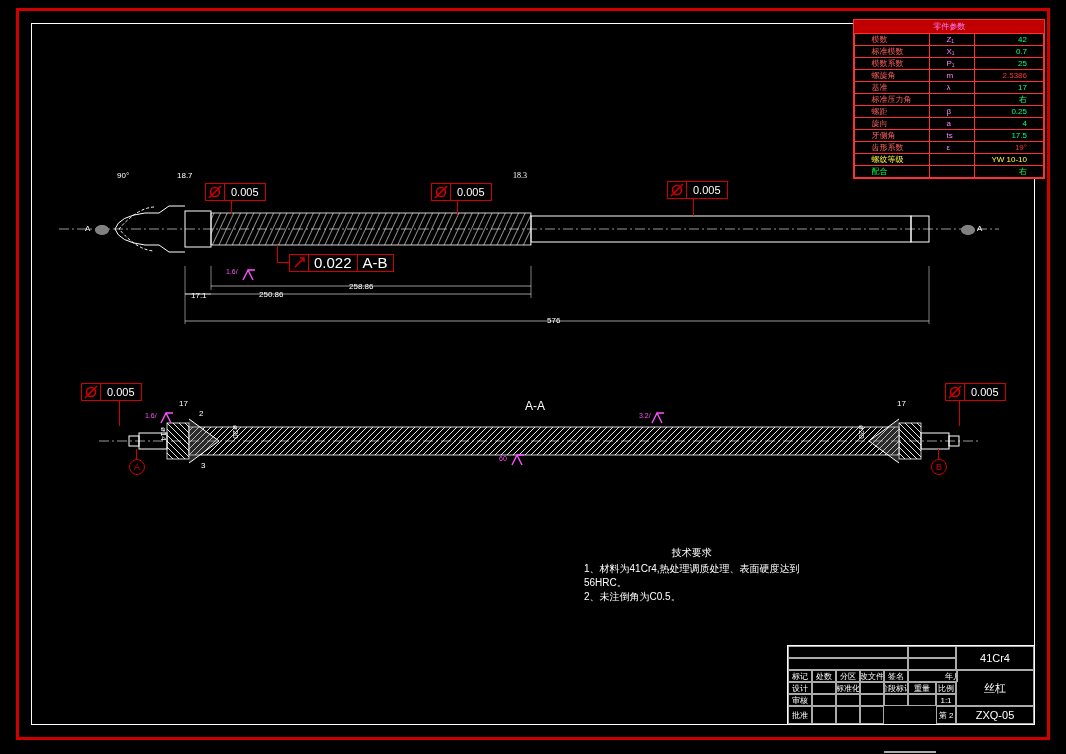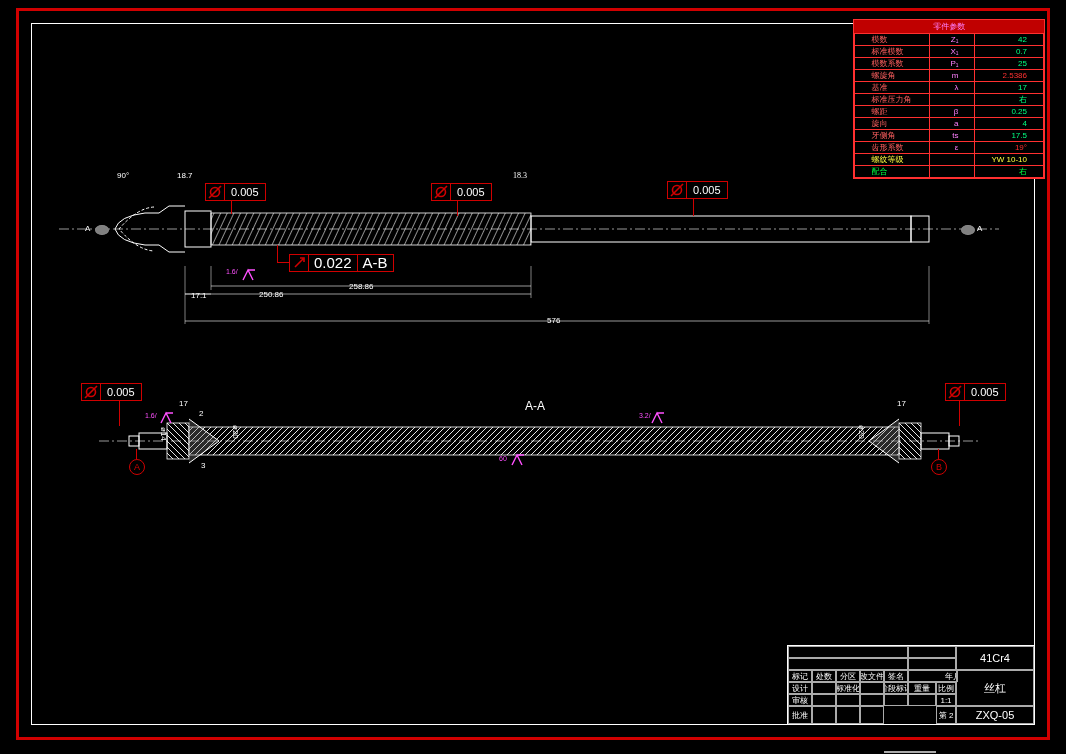--- a/index.html
+++ b/index.html
@@ -40,21 +40,21 @@
     padding: 1px 2px;
   }
   .param-table table { border-collapse: collapse; }
   .param-table td {
     border: 1px solid #ff3030;
     padding: 0 16px;
     height: 11px;
     white-space: nowrap;
   }
   .param-table td.k { color: #ff6060; width: 42px; }
-  .param-table td.s { color: #ff80ff; width: 12px; text-align:right;}
+  .param-table td.s { color: #ff80ff; width: 12px; text-align:left;}
   .param-table td.v { color: #00ff80; text-align:right; width: 26px;}
   .param-table .tol   td.v { color:#ff3030; }
   .param-table .last1 td.k,
   .param-table .last1 td.v { color:#ffff40; }
   .param-table .last2 td.k,
   .param-table .last2 td.v { color:#00ff40; }
 
   
   .tolflag {
     position: absolute;
@@ -337,20 +337,26 @@
   <div class="dim dimV" style="left:838px; top:414px;">ø20</div>
   <div class="dim dimV" style="left:140px; top:416px;">ø14</div>
 
   <div class="chk">
     <span>其余</span>
     <svg>
         <path d="M3 11 L10 17 L25 3"></path>
       </svg>
   </div>
 
+  <div class="notes">
+    <div class="title">技术要求</div>
+    <div>1、材料为41Cr4,热处理调质处理、表面硬度达到</div>
+    <div>56HRC。</div>
+    <div>2、未注倒角为C0.5。</div>
+  </div>
 
   <div class="param-table">
     <div class="hdr">零件参数</div>
     <table>
       <tbody>
           <tr>
             <td class="k">模数</td>
             <td class="s">Z₁</td>
             <td class="v">42</td>
           </tr>

